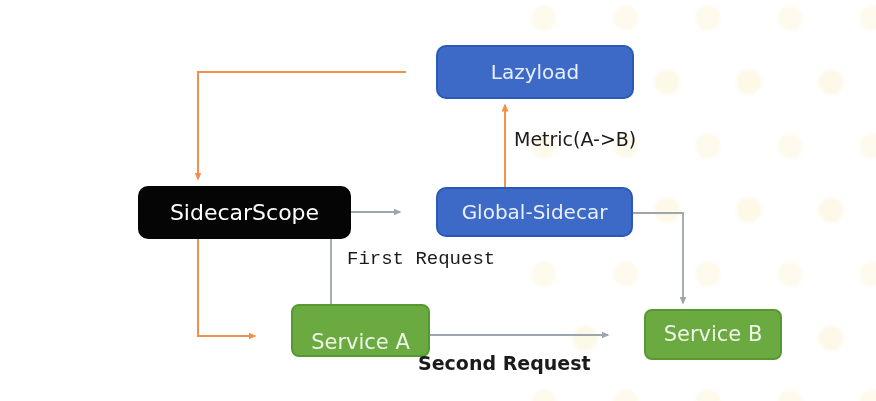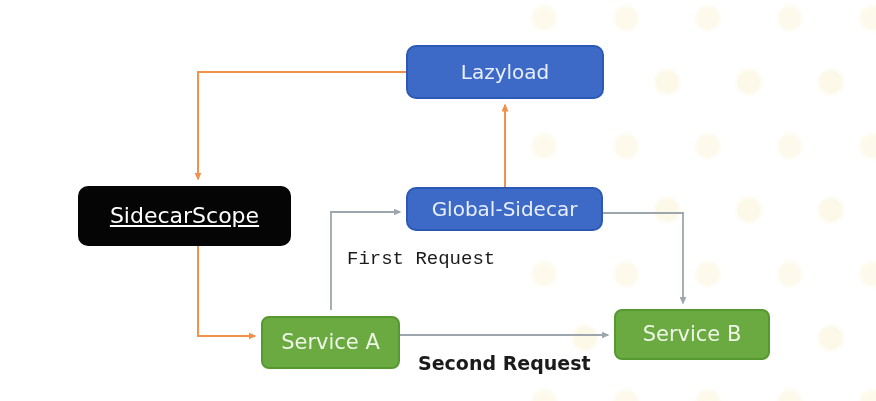--- a/index.html
+++ b/index.html
@@ -36,20 +36,21 @@
   .edge-gray   { stroke: #9da5ad; stroke-width: 1.8; fill: none; }
 
   .node {
     position: absolute;
     display: flex;
     flex-direction: row;
     align-items: center;
     justify-content: center;
     text-align: center;
     line-height: 1.25;
+    margin-left: 30px;
   }
   .node-blue {
     background: #3c6ac6;
     border: 2px solid #2b59b5;
     border-radius: 10px;
     color: #e9effc;
     font-size: 20px;
   }
   .node-black {
     background: #050505;
@@ -59,24 +60,24 @@
   }
   .node-green {
     background: #6aaa40;
     border: 2px solid #569931;
     border-radius: 8px;
     color: #eff6e8;
     font-size: 21px;
   }
 
   #node-lazyload      { left: 406px; top: 45px;  width: 198px; height: 54px; }
-  #node-sidecarscope  { left: 78px;  top: 186px; width: 213px; height: 60px; text-decoration: underline; }
-  #node-globalsidecar { left: 406px; top: 187px; width: 197px; height: 44px; align-items: center; }
-  #node-servicea      { left: 261px; top: 316px; width: 139px; height: 53px; }
-  #node-serviceb      { left: 614px; top: 309px; width: 156px; height: 51px; }
+  #node-sidecarscope  { left: 108px;  top: 186px; width: 213px; height: 53px; }
+  #node-globalsidecar { left: 406px; top: 187px; width: 197px; height: 50px; align-items: center; }
+  #node-servicea      { left: 261px; top: 304px; width: 139px; height: 53px; align-items: flex-end; }
+  #node-serviceb      { left: 614px; top: 309px; width: 138px; height: 51px; }
 
   .edge-label {
     position: absolute;
     color: #1b1b1b;
     font-size: 19px;
     white-space: nowrap;
   }
   #label-metric  { left: 514px; top: 128px; }
   #label-first   { left: 347px; top: 248px; font-family: Liberation Mono, monospace; }
   #label-second  { left: 418px; top: 352px; font-weight: bold; }
@@ -120,16 +121,17 @@
   </div>
 
   <div class="node node-green" id="node-servicea">
     <span>Service A</span>
   </div>
 
   <div class="node node-green" id="node-serviceb">
     <span>Service B</span>
   </div>
 
+  <div class="edge-label" id="label-metric">Metric(A-&gt;B)</div>
   <div class="edge-label" id="label-first">First Request</div>
   <div class="edge-label" id="label-second">Second Request</div>
 
 </div>
 
 </body></html>

